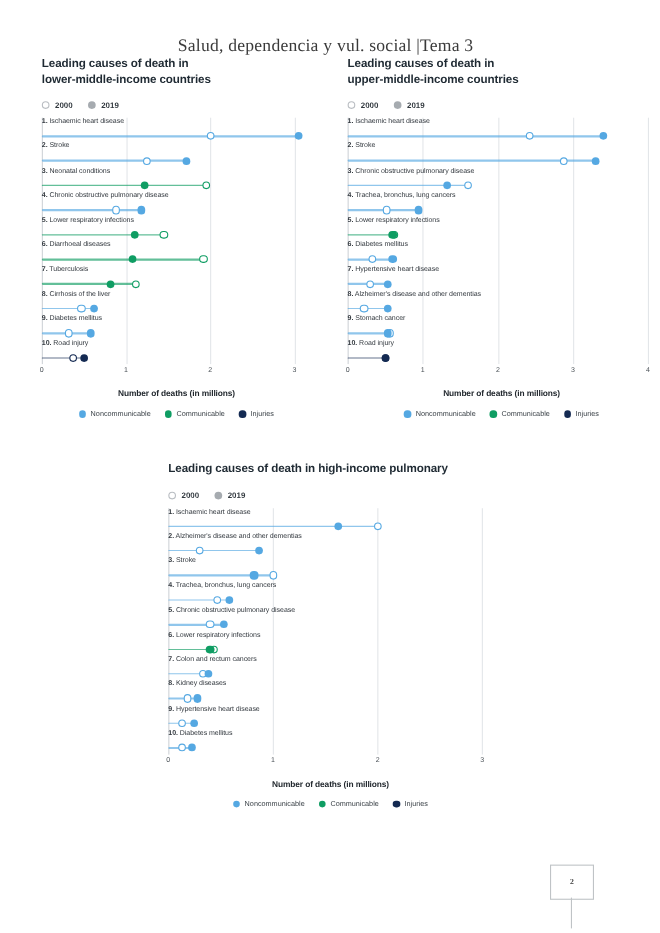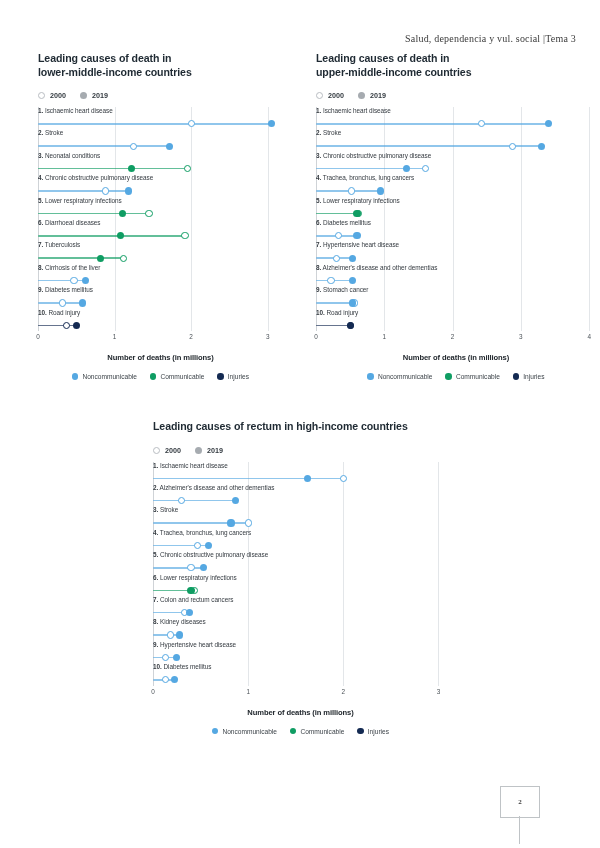--- a/index.html
+++ b/index.html
@@ -6,23 +6,23 @@
   body{
     width:600px;height:848px;
     background:#ffffff;
     font-family:"Liberation Sans",sans-serif;
     color:#2b2f33;
     position:relative;
     overflow:hidden;
   }
   .page-header{
     position:absolute;top:33px;left:16px;right:24px;
-    text-align:right;
+    text-align:center;
     font-family:"Liberation Serif",serif;
-    font-size:10px;
+    font-size:16px;
     color:#3a3a3a;
     letter-spacing:.2px;
   }
 
   
   .panel{position:absolute;}
   .panel-title{
     font-size:10.6px;font-weight:bold;line-height:13.5px;
     color:#1f2a33;letter-spacing:-.1px;white-space:pre-line;
   }
@@ -270,21 +270,21 @@
         <span class="cat-dot" style="background: rgb(15, 157, 99);"></span>
         <span class="cat-label">Communicable</span>
       </div>
       <div class="cat-item">
         <span class="cat-dot" style="background: rgb(20, 42, 82);"></span>
         <span class="cat-label">Injuries</span>
       </div>
     </div>
   </div>
 <div class="panel" id="panel-2" style="left:153px;top:420px;width:295px;">
-    <div class="panel-title">Leading causes of rectum in high-income countries</div>
+    <div class="panel-title">Leading causes of death in high-income pulmonary</div>
     <div class="year-legend">
       <div class="year-item">
         <span class="year-dot hollow"></span>
         <span class="year-label">2000</span>
       </div>
       <div class="year-item">
         <span class="year-dot solid"></span>
         <span class="year-label">2019</span>
       </div>
     </div>

